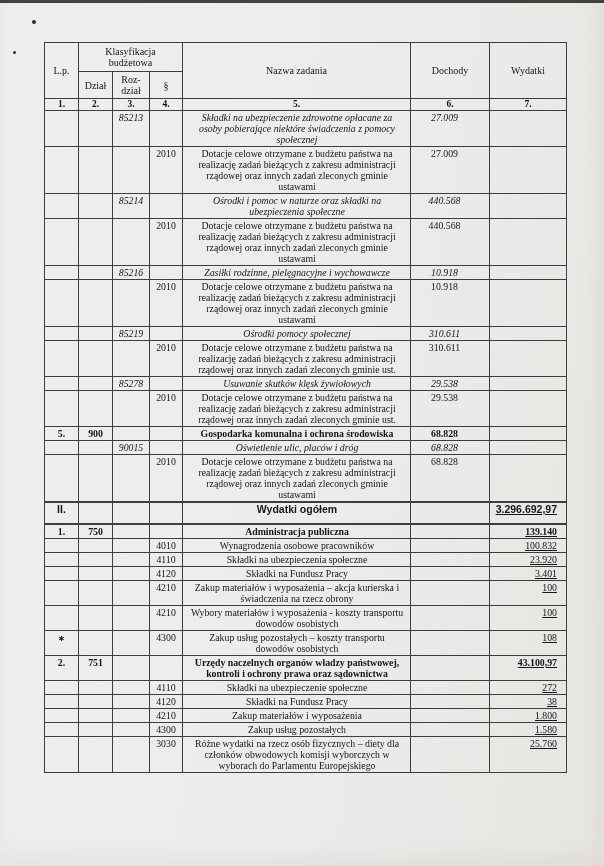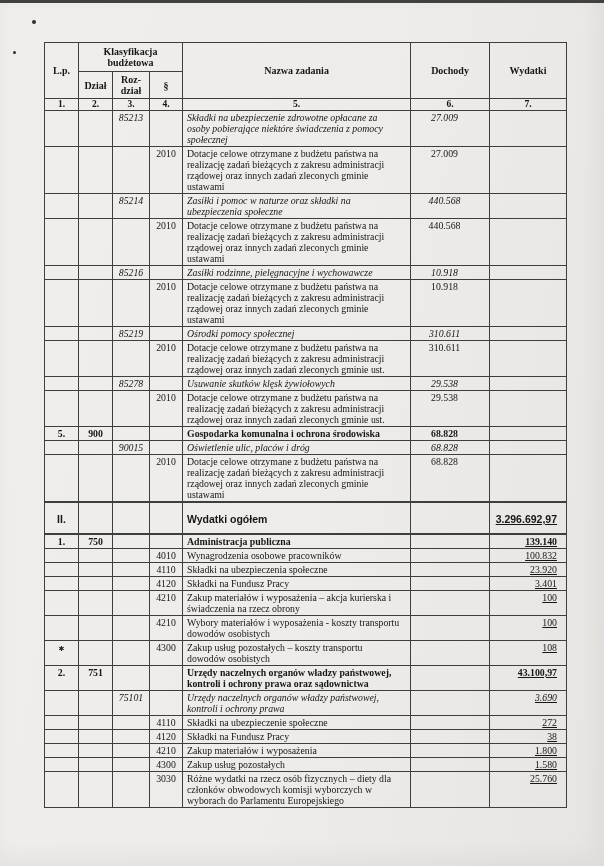--- a/index.html
+++ b/index.html
@@ -18,36 +18,36 @@
   table { border-collapse:collapse; table-layout:fixed; width:523px; }
   td {
     border:1px solid #3e3e3c; vertical-align:top;
     font-size:9.8px; line-height:11px; padding:1px 3px;
     overflow:hidden;
   }
   .gap1 { height:10px; } .gap2 { height:6px; }
 
   
   .c-lp,.c-dz,.c-rz,.c-par { text-align:center; padding:1px 1px; }
-  .c-naz { text-align:left; padding-left:4px; }
+  .c-naz { text-align:center; padding-left:4px; }
   .c-doch { text-align:center; padding-right:14px; }
   .c-wyd { text-align:right; padding-right:9px;text-decoration:underline; }
   .ln { white-space:nowrap; }
 
   
-  td.hc { text-align:center; vertical-align:middle; font-weight:bold; font-size:10px; line-height:11px; padding:2px 1px; }
+  td.hc { text-align:center; vertical-align:middle; font-weight:normal; font-size:10px; line-height:11px; padding:2px 1px; }
   tr.hrow1 td { height:24px; }
   tr.hrow2 td { height:20px; }
   tr.numrow td { font-weight:bold; font-size:9.5px; height:11px; padding:0 2px; text-align:center; }
 
   
   tr.it td { font-style:italic; }
   tr.bd td { font-weight:bold; }
   tr.bds td { font-family:"Liberation Sans", sans-serif; font-weight:bold; font-size:10.5px; }
-  tr.tall td { padding-top:11px; padding-bottom:8px; vertical-align:middle; }
+  tr.tall td { padding-top:1px; padding-bottom:8px; vertical-align:middle; }
   .mark { font-size:7px; line-height:9px; color:#222; }
 </style>
 </head>
 <body>
 
 <div class="paper">
   <div class="scan-edge-top"></div>
   <div class="dot dot1"></div>
   <div class="dot dot2"></div>
 
@@ -119,21 +119,21 @@
             </td>
             <td class="c-doch">27.009</td>
             <td class="c-wyd"></td>
           </tr>
           <tr class="it">
             <td class="c-lp"></td>
             <td class="c-dz"></td>
             <td class="c-rz">85214</td>
             <td class="c-par"></td>
             <td class="c-naz">
-              <div class="ln">Zasiłki i pomoc w naturze oraz składki na</div>
+              <div class="ln">Ośrodki i pomoc w naturze oraz składki na</div>
               <div class="ln">ubezpieczenia społeczne</div>
             </td>
             <td class="c-doch">440.568</td>
             <td class="c-wyd"></td>
           </tr>
           <tr>
             <td class="c-lp"></td>
             <td class="c-dz"></td>
             <td class="c-rz"></td>
             <td class="c-par">2010</td>
@@ -379,32 +379,20 @@
             <td class="c-dz">751</td>
             <td class="c-rz"></td>
             <td class="c-par"></td>
             <td class="c-naz">
               <div class="ln">Urzędy naczelnych organów władzy państwowej,</div>
               <div class="ln">kontroli i ochrony prawa oraz sądownictwa</div>
             </td>
             <td class="c-doch"></td>
             <td class="c-wyd">43.100,97</td>
           </tr>
-          <tr class="it">
-            <td class="c-lp"></td>
-            <td class="c-dz"></td>
-            <td class="c-rz">75101</td>
-            <td class="c-par"></td>
-            <td class="c-naz">
-              <div class="ln">Urzędy naczelnych organów władzy państwowej,</div>
-              <div class="ln">kontroli i ochrony prawa</div>
-            </td>
-            <td class="c-doch"></td>
-            <td class="c-wyd">3.690</td>
-          </tr>
           <tr>
             <td class="c-lp"></td>
             <td class="c-dz"></td>
             <td class="c-rz"></td>
             <td class="c-par">4110</td>
             <td class="c-naz">
               <div class="ln">Składki na ubezpieczenie społeczne</div>
             </td>
             <td class="c-doch"></td>
             <td class="c-wyd">272</td>

